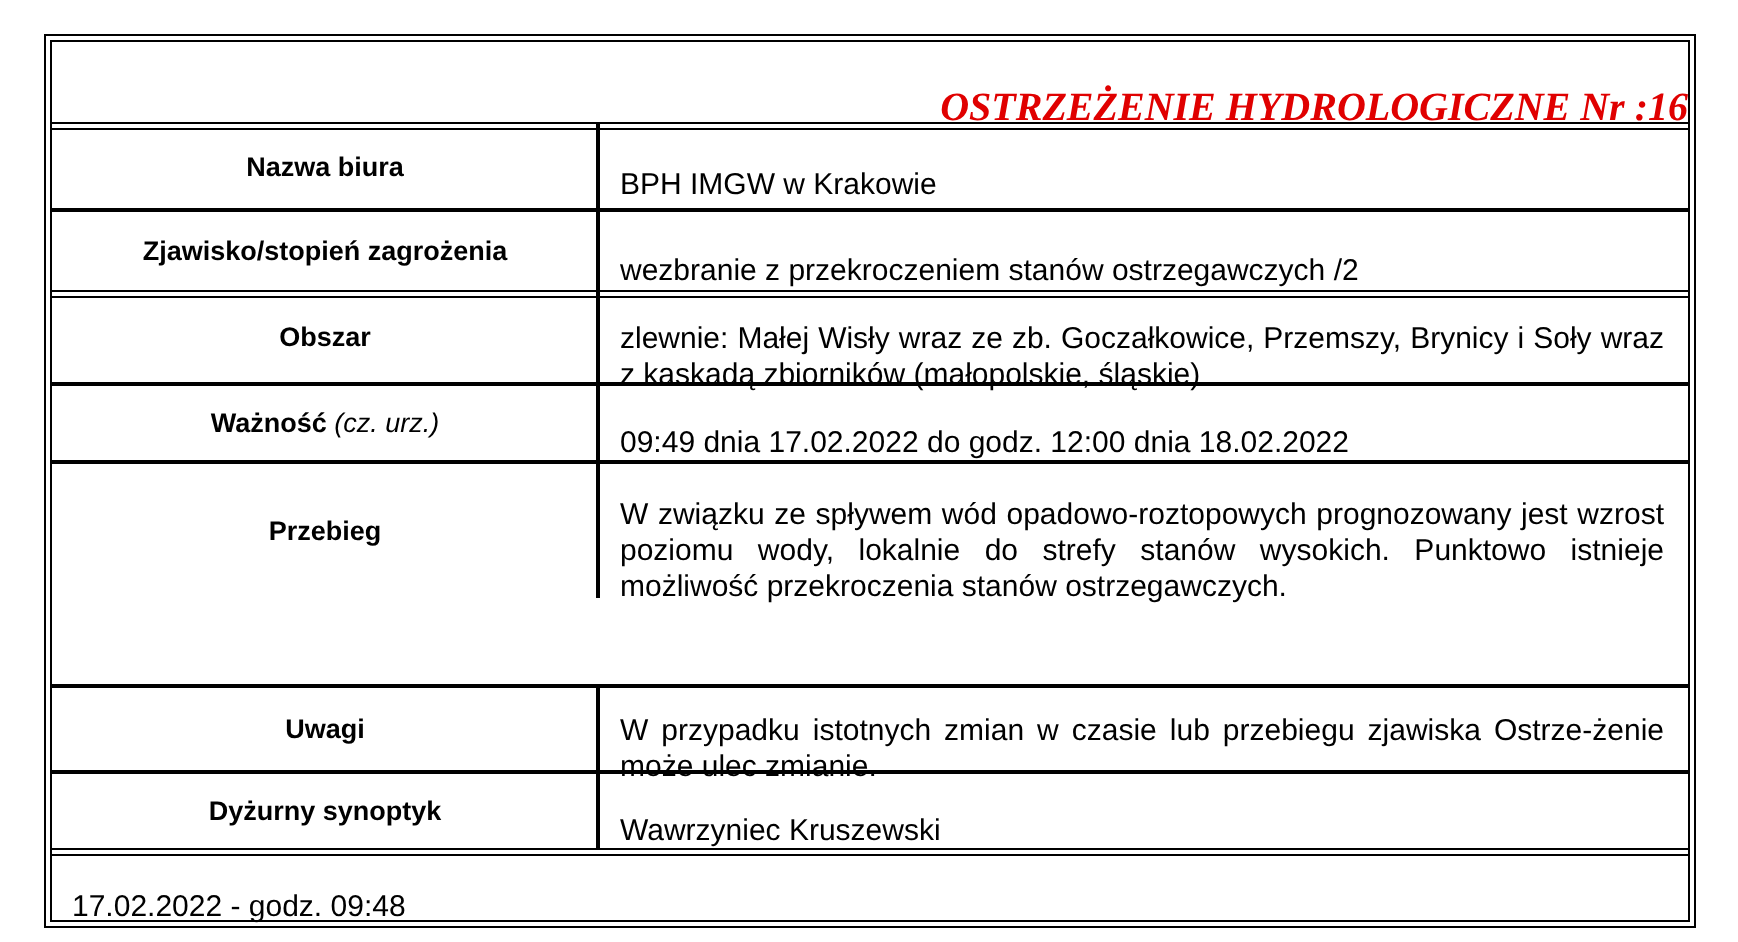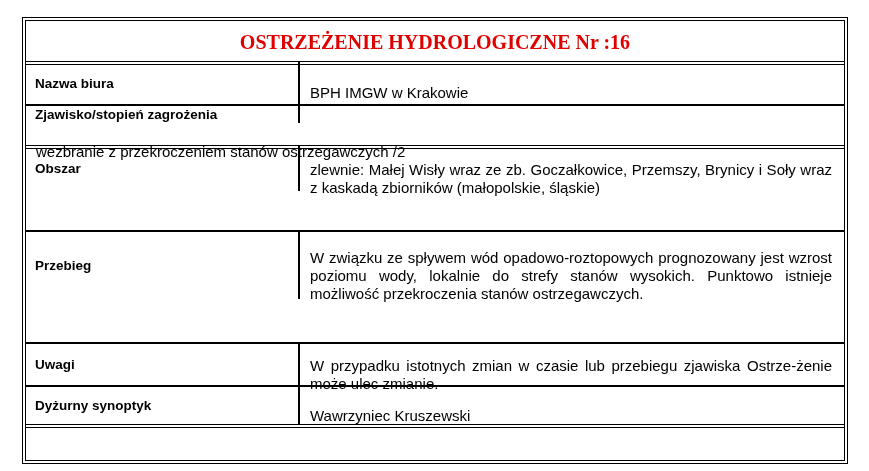--- a/index.html
+++ b/index.html
@@ -22,22 +22,22 @@
     display: flex;
     box-sizing: border-box;
   }
   .row.sep-double { border-top: 1px solid #000; }
   .row.sep-double::before {
     content: ""; position: absolute; left: 0; right: 0; top: 2px;
     border-top: 1px solid #000;
   }
   .row.sep-thick { border-top: 2px solid #000; }
   .title-row {
-    top: 0; height: 40px;
-    justify-content: center; align-items: center;
+    top: 12px; height: 40px;
+    justify-content: flex-end; align-items: center; font-style: italic;
   }
   .title {
     font-family: "Liberation Serif", serif;
     font-weight: bold;
     font-size: 20px;
     color: #e00000;
     letter-spacing: 0px;
     margin-top: 2px;
   }
   .label, .value {
@@ -49,20 +49,21 @@
     align-items: center;
     line-height: 17px;
   }
   .label {
     width: 274px;
     padding-left: 9px;
     padding-right: 8px;
     font-weight: bold;
     font-size: 13.5px;
     border-right: 2px solid #000;
+    justify-content: center;
   }
   .value {
     flex: 1;
     padding-left: 10px;
     padding-right: 12px;
     font-size: 15px;
     line-height: 18px;
   }
   .value .txt { display: block; text-align: justify; margin-top: 20px; }
   .label .txt { display: block; text-align: justify; }
@@ -80,38 +81,46 @@
 
     <div class="row sep-double" style="top:40px;height:43px;">
       <div class="label">
           <span class="txt">Nazwa biura</span>
         </div>
       <div class="value">
           <span class="txt">BPH IMGW w Krakowie</span>
         </div>
     </div>
 
-    <div class="row sep-thick" style="top:83px;height:41px;flex-direction:column;">
+    <div class="row sep-thick" style="top:83px;height:41px;">
       <div class="label">
           <span class="txt">Zjawisko/stopień zagrożenia</span>
         </div>
       <div class="value">
           <span class="txt">wezbranie z przekroczeniem stanów ostrzegawczych /2</span>
         </div>
     </div>
 
     <div class="row sep-double" style="top:124px;height:46px;">
       <div class="label">
           <span class="txt">Obszar</span>
         </div>
       <div class="value">
           <span class="txt">zlewnie: Małej Wisły wraz ze zb. Goczałkowice, Przemszy, Brynicy i Soły wraz z kaskadą zbiorników (małopolskie, śląskie)</span>
         </div>
     </div>
 
+    <div class="row sep-thick" style="top:170px;height:39px;">
+      <div class="label">
+          <span class="txt"><span>Ważność</span> <i>(cz. urz.)</i></span>
+        </div>
+      <div class="value">
+          <span class="txt">09:49 dnia 17.02.2022 do godz. 12:00 dnia 18.02.2022</span>
+        </div>
+    </div>
 
     <div class="row sep-thick" style="top:209px;height:69px;">
       <div class="label">
           <span class="txt">Przebieg</span>
         </div>
       <div class="value">
           <span class="txt">W związku ze spływem wód opadowo-roztopowych prognozowany jest wzrost poziomu wody, lokalnie do strefy stanów wysokich. Punktowo istnieje możliwość przekroczenia stanów ostrzegawczych.</span>
         </div>
     </div>
 
@@ -128,16 +137,19 @@
     <div class="row sep-thick" style="top:321px;height:43px;">
       <div class="label">
           <span class="txt">Uwagi</span>
         </div>
       <div class="value">
           <span class="txt">W przypadku istotnych zmian w czasie lub przebiegu zjawiska Ostrze-żenie może ulec zmianie.</span>
         </div>
     </div>
 
     <div class="row sep-double" style="top:403px;height:38px;">
+      <div class="value">
+          <span class="txt">17.02.2022 - godz. 09:48</span>
+        </div>
     </div>
 
   </div>
 </div>
 
 </body></html>

